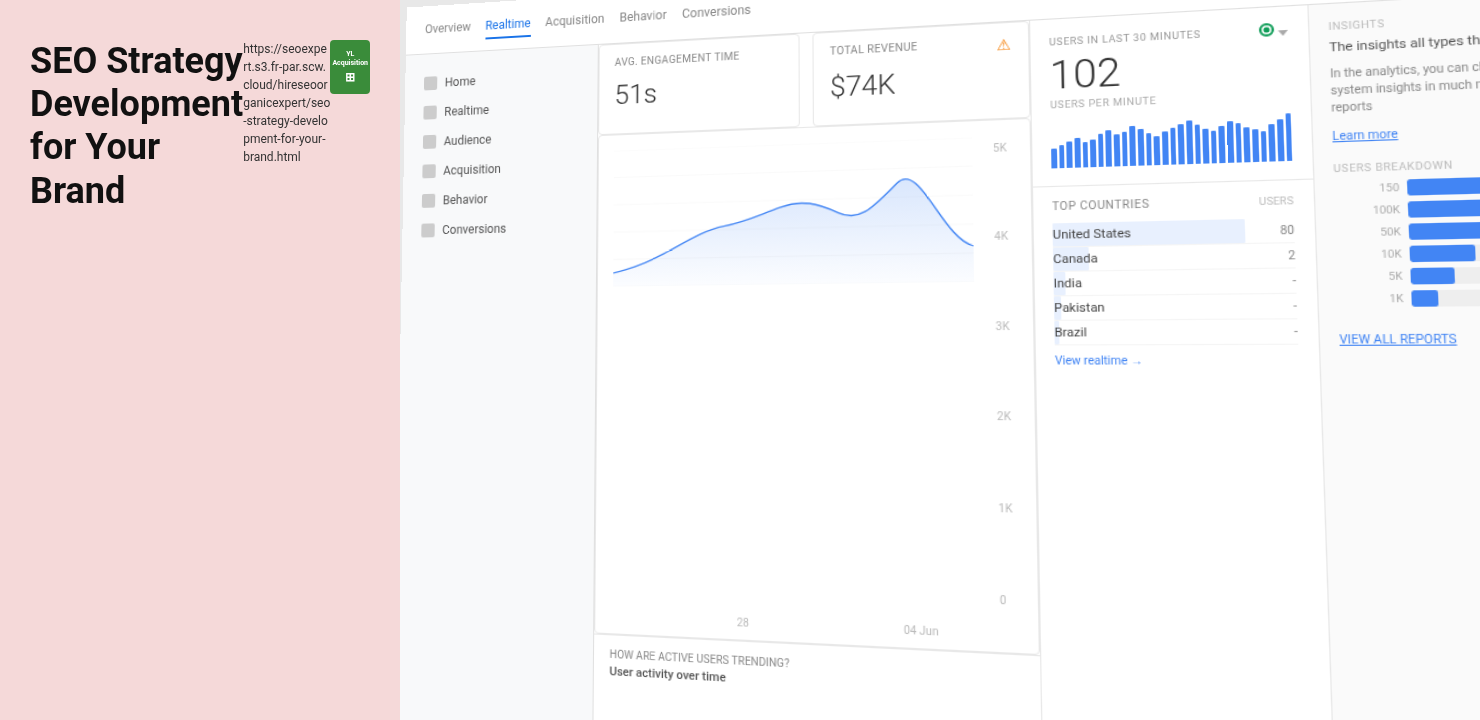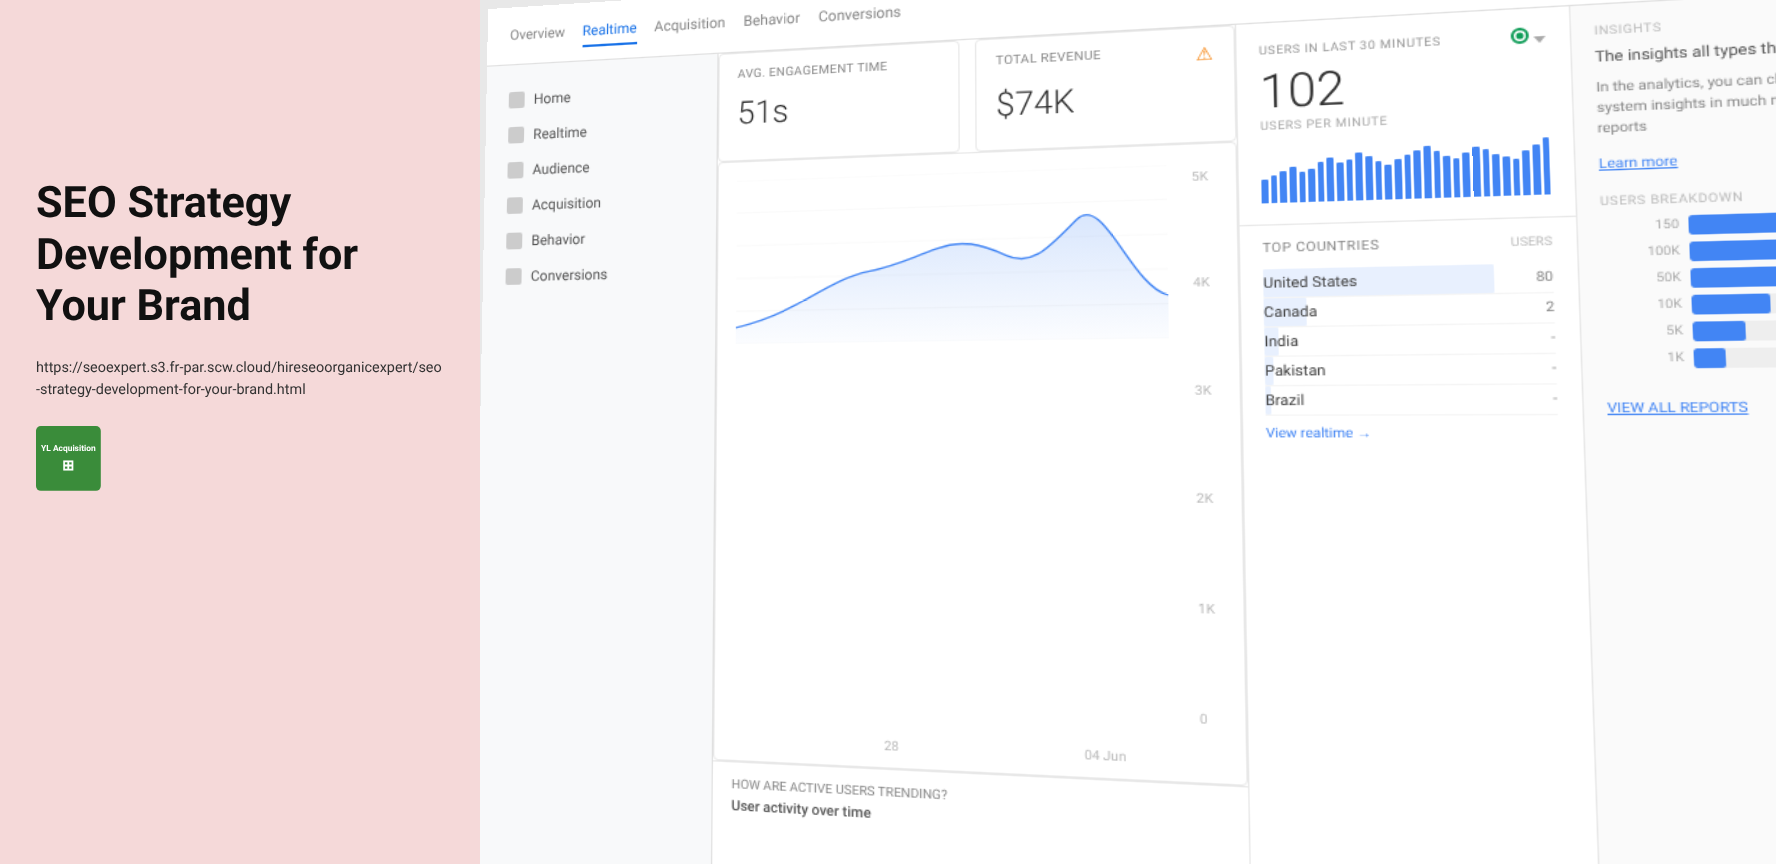--- a/index.html
+++ b/index.html
@@ -12,21 +12,21 @@
       display: flex;
     }
 
     
     .left-panel {
       width: 400px;
       min-width: 400px;
       height: 557px;
       background: #f5d9d9;
       display: flex;
-      flex-direction: column;
+      flex-direction: row;
       justify-content: center;
       padding: 40px 30px 40px 30px;
       position: relative;
     }
 
     .left-panel .title {
       font-size: 36px;
       font-weight: 700;
       color: #111;
       line-height: 1.2;

